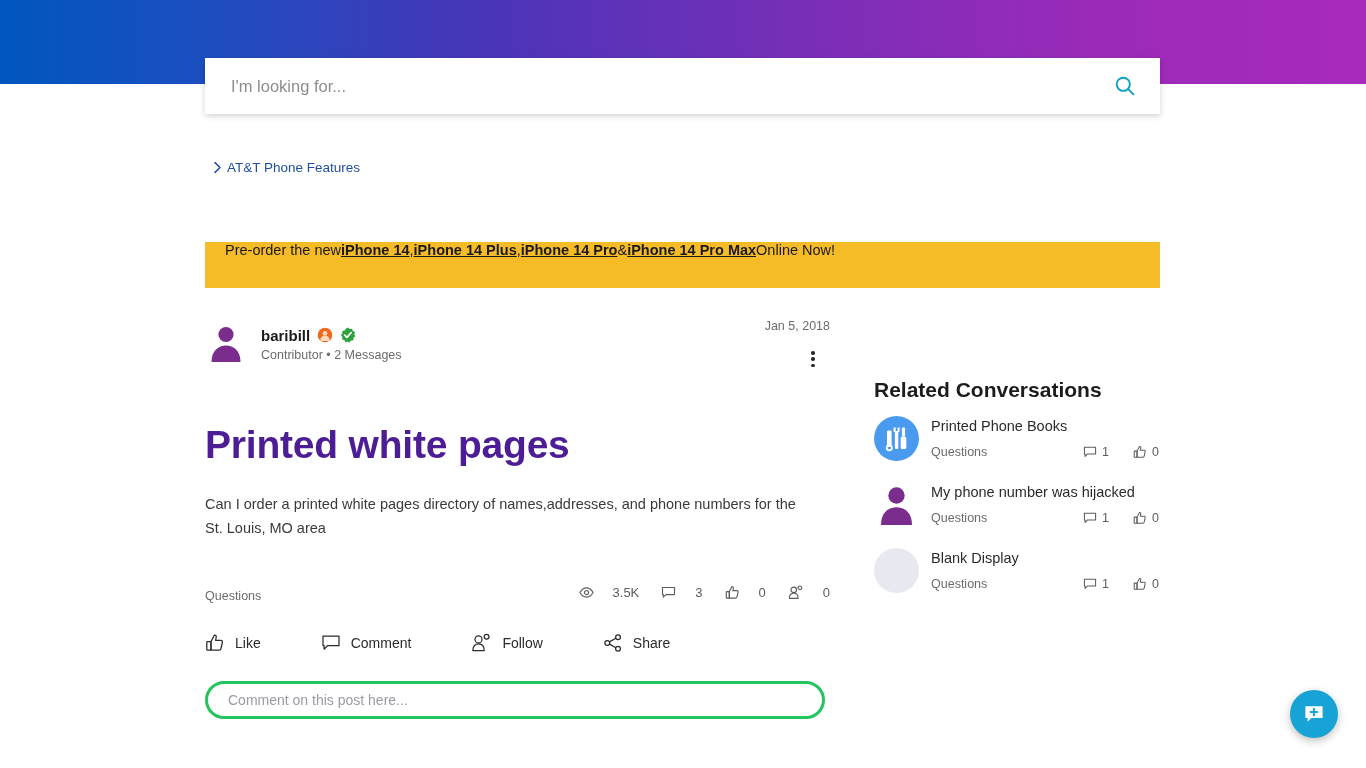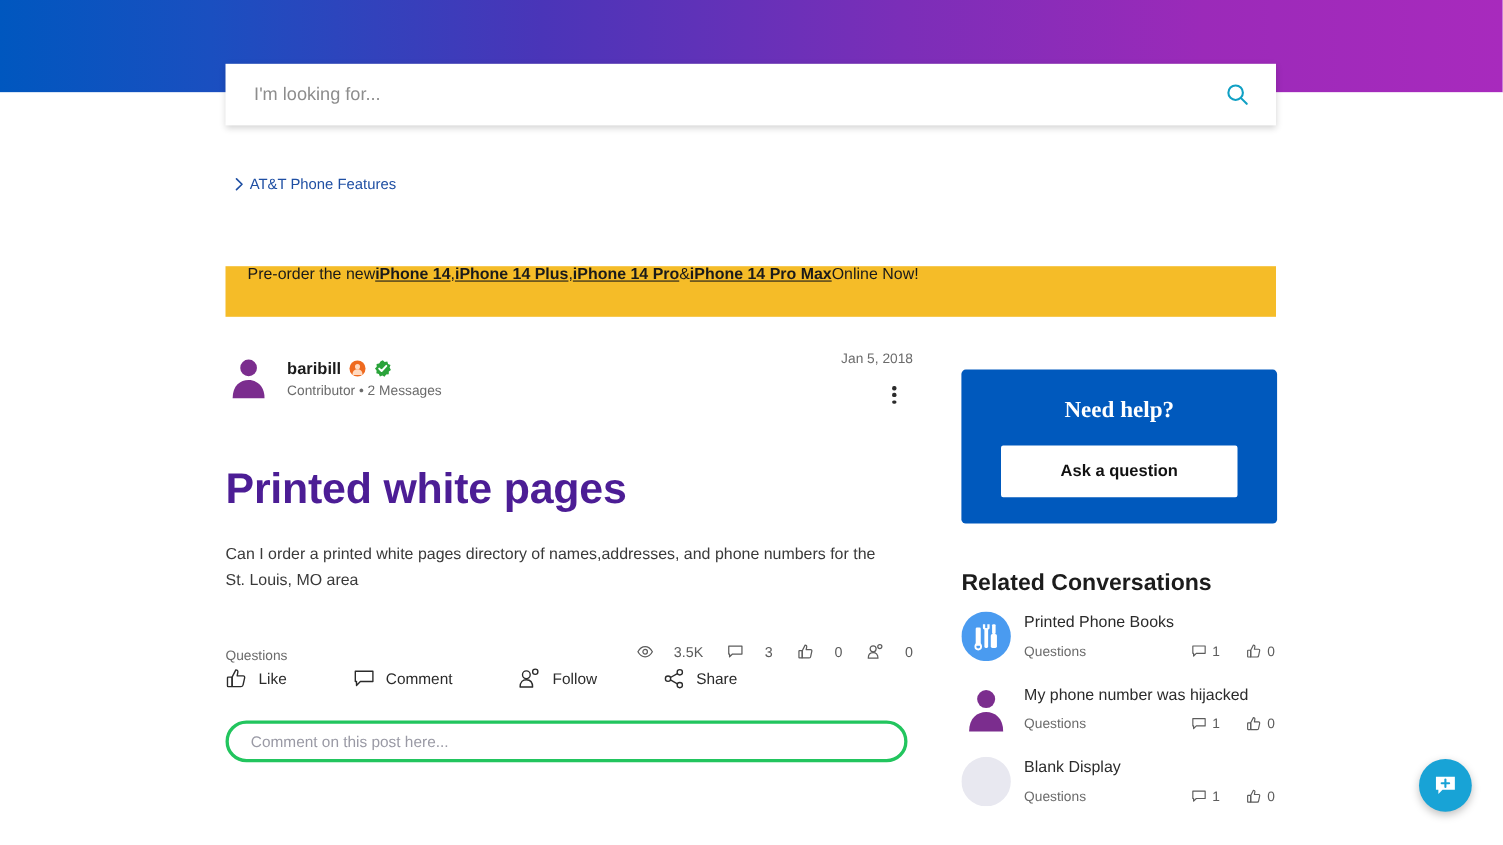--- a/index.html
+++ b/index.html
@@ -169,20 +169,21 @@
     position: absolute; right: 0; top: 0;
     display: flex; align-items: center; gap: 22px;
   }
   .stat {
     display: flex; align-items: center; gap: 19px;
     font-size: 13px; color: #5c5c5c;
   }
 
   
   .actions {
+    margin-top: 26px;
     display: flex; 
   }
   .action {
     display: flex; align-items: center; gap: 10px;
     margin-right: 60px;
     font-size: 14px;
     color: #2b2b2b;
     cursor: pointer;
   }
   .action:last-child { margin-right: 0; }
@@ -442,24 +443,20 @@
     </div>
 
     <div class="comment-box">
       <input class="comment-input" type="text" placeholder="Comment on this post here..." style="">
     </div>
 
   </div>
 
   <div class="sidebar">
 
-    <div class="help-card">
-      <div class="help-title">Need help?</div>
-      <button class="ask-btn">Ask a question</button>
-    </div>
 
     <div class="related-title">Related Conversations</div>
 
     <div class="related-list">
 
       <div class="related-item">
         <svg class="rel-avatar" viewBox="0 0 45 45">
           <circle cx="22.5" cy="22.5" r="22.5" fill="#4a9bf0"></circle>
           <rect x="13.0" y="14.5" width="4.6" height="16.5" rx="1.2" fill="#ffffff"></rect>
           <circle cx="15.3" cy="31.8" r="2.6" fill="none" stroke="#ffffff" stroke-width="1.7"></circle>

